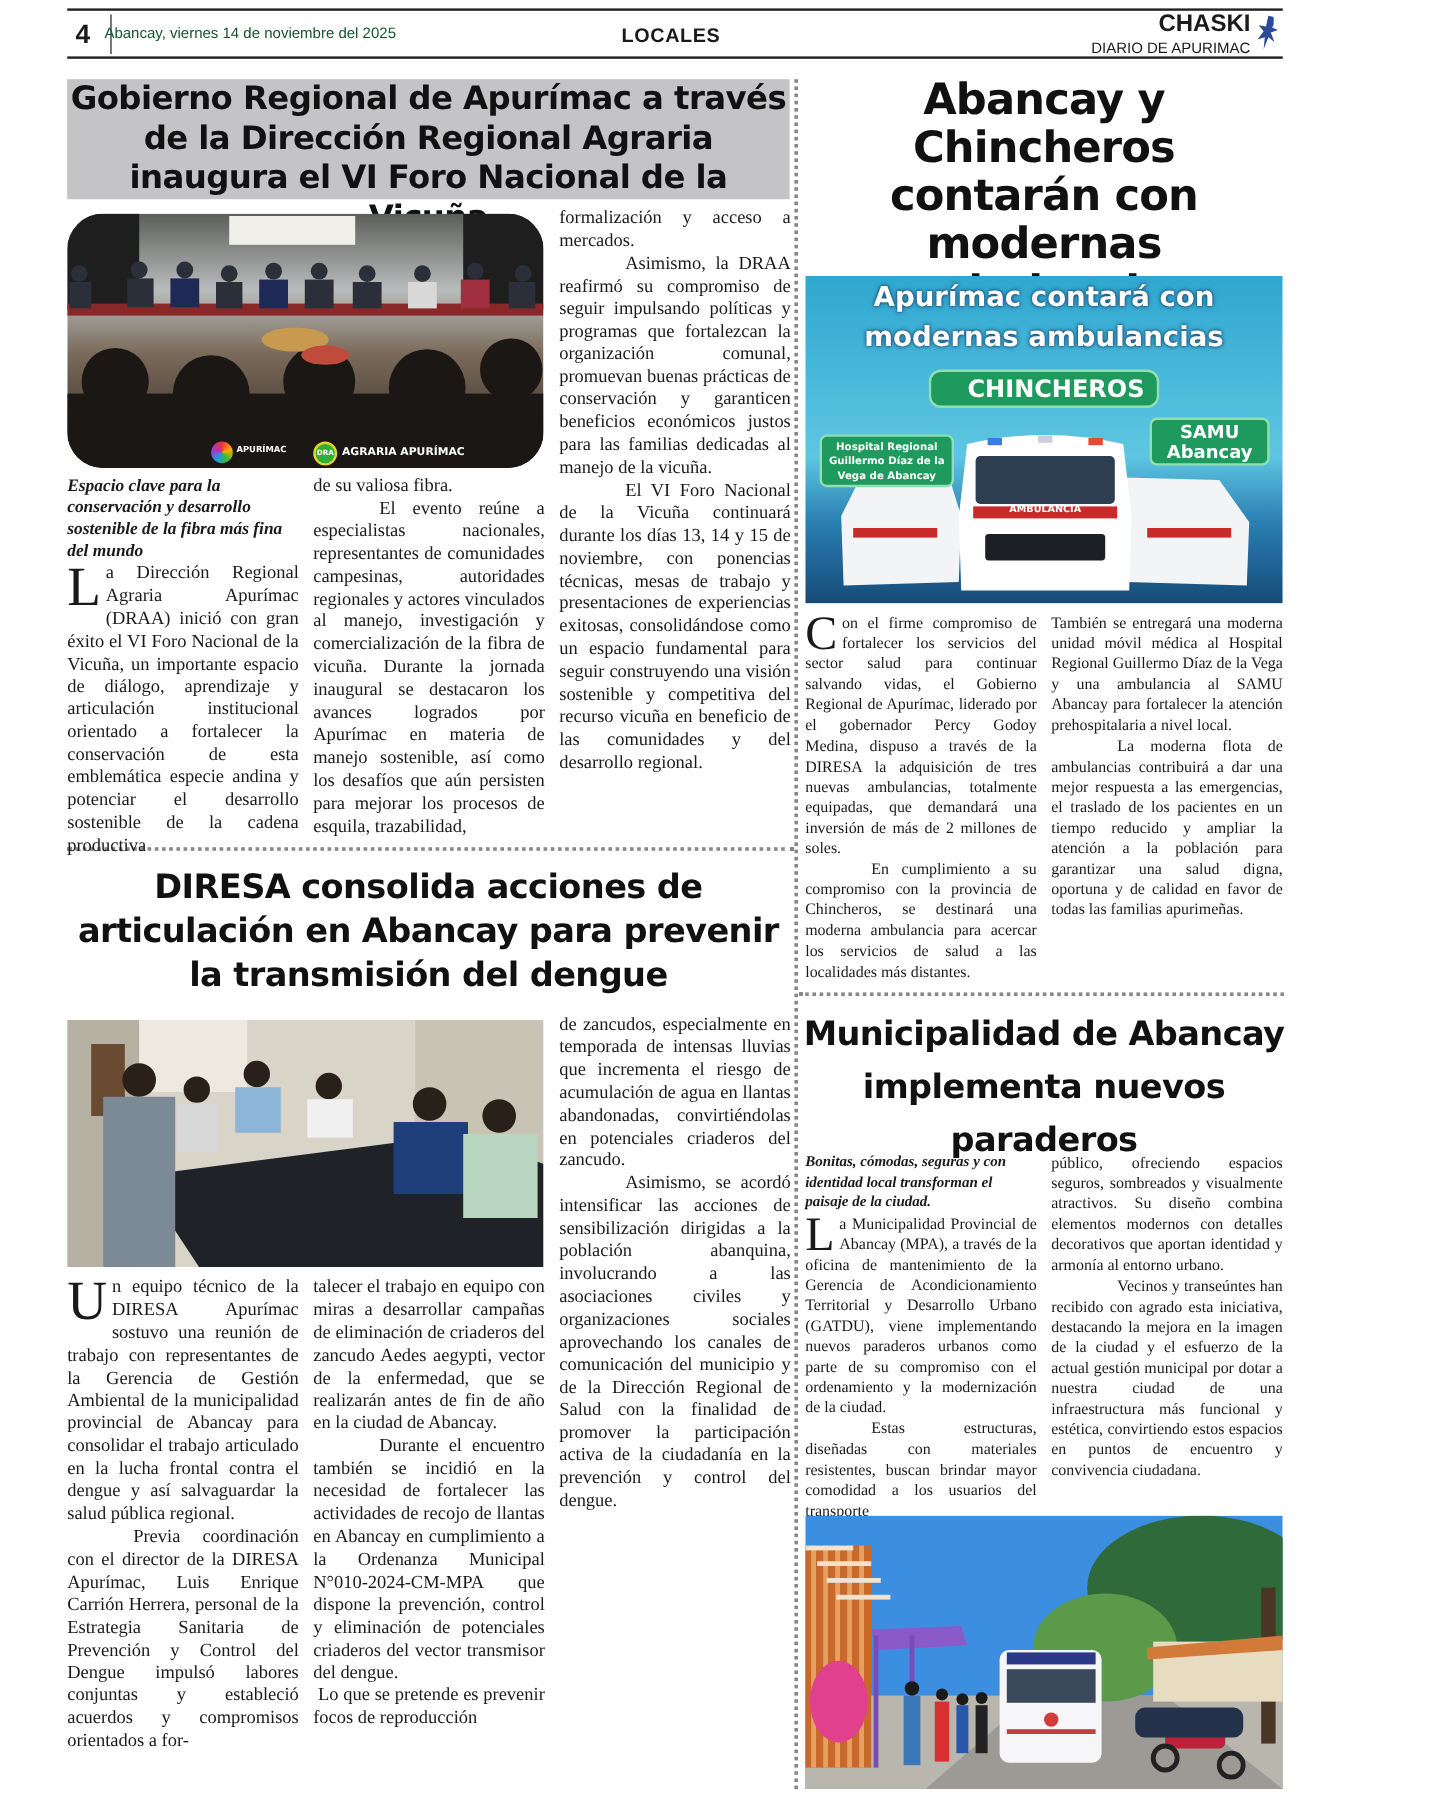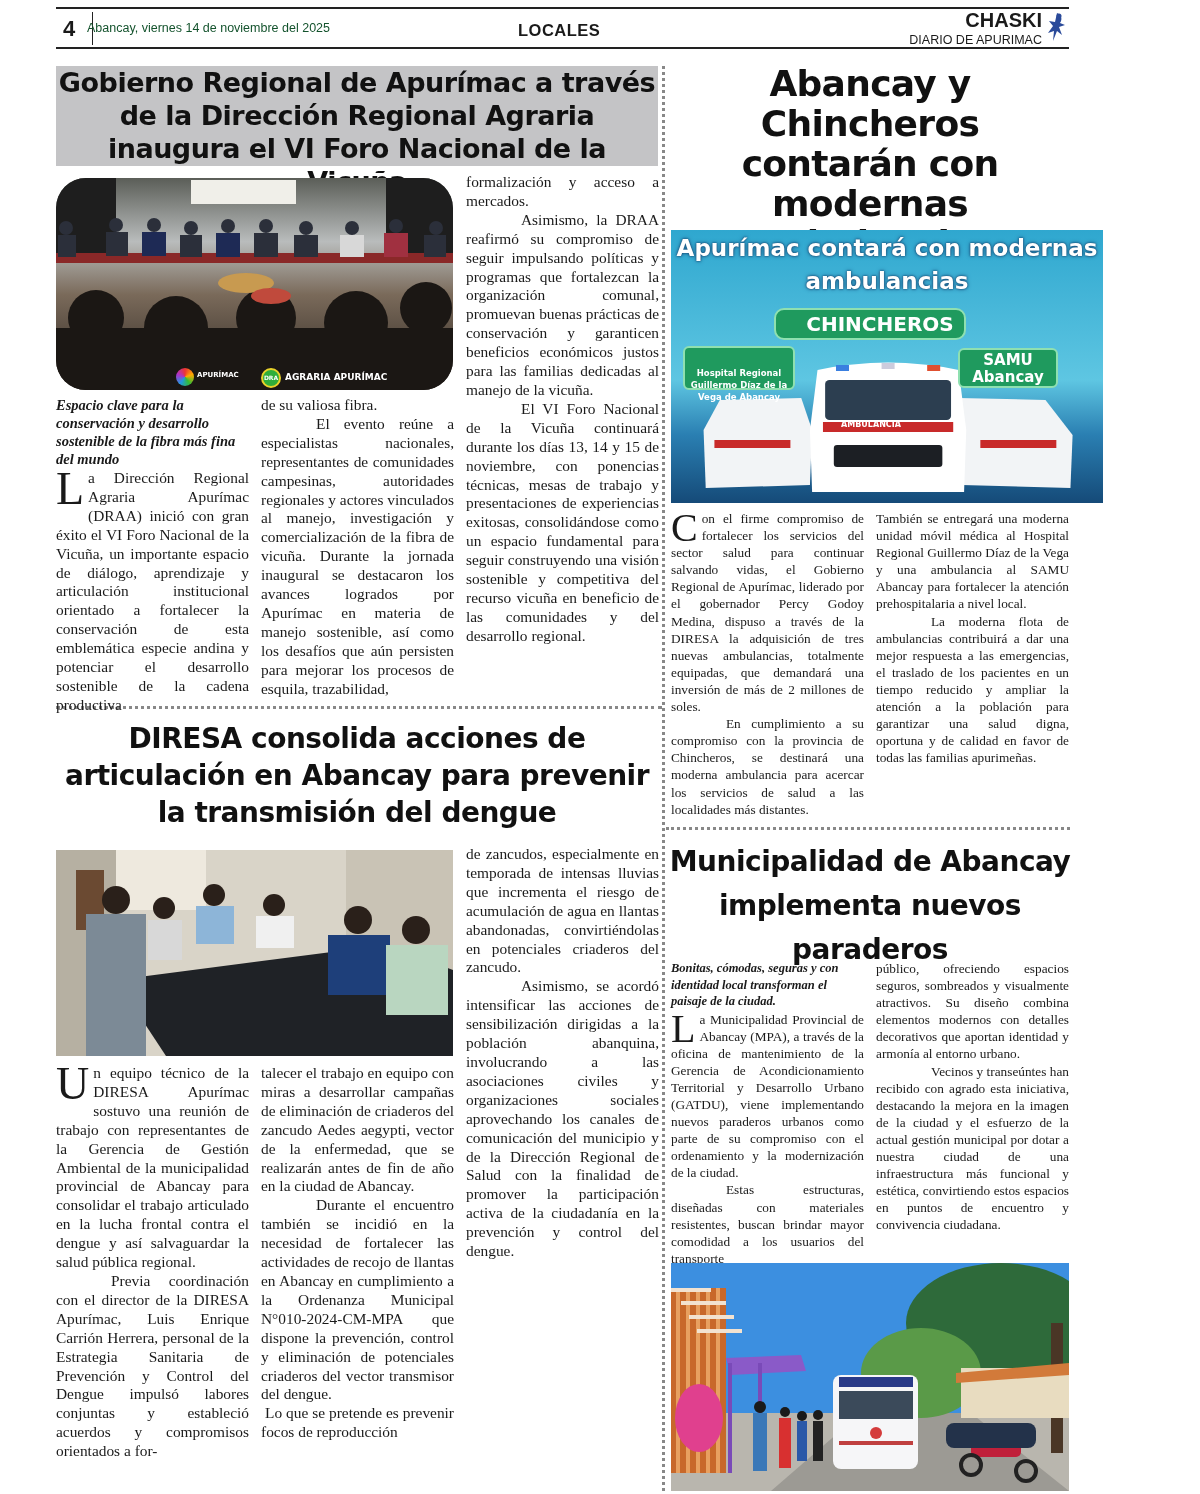--- a/index.html
+++ b/index.html
@@ -40,21 +40,21 @@
   .col.sm .dropcap { font-size: 40px; line-height: 32px; }
 
   
   .photo { position: absolute; overflow: hidden; }
   .photo svg { display: block; width: 100%; height: 100%; }
 
   .amb-overlay { position: absolute; font-family: "DejaVu Sans", sans-serif; font-weight: bold; color: #fff; text-align: center; text-shadow: 0 0 4px #1a5a8a, 0 0 2px #124; }
   .amb-title { left: 0; top: 2px; width: 100%; font-size: 23px; line-height: 33px; }
   .amb-tag { position: absolute; background: #1f9a5e; border: 2px solid #8fe0b0; border-radius: 6px; color: #fff; font-family: "DejaVu Sans", sans-serif; font-weight: bold; text-align: center; }
   .amb-tag.c { left: 103px; top: 78px; width: 192px; height: 32px; font-size: 20px; line-height: 28px; border-radius: 10px; padding-left: 20px; }
-  .amb-tag.h { left: 12px; top: 116px; width: 112px; height: 44px; font-size: 8.5px; line-height: 12px; padding-top: 19px; }
+  .amb-tag.h { left: 12px; top: 132px; width: 112px; height: 44px; font-size: 8.5px; line-height: 12px; padding-top: 3px; }
   .amb-tag.s { left: 287px; top: 118px; width: 100px; height: 40px; font-size: 15px; line-height: 17px; padding-top: 2px; }
 
   .logo-badge { position: absolute; font-family: "DejaVu Sans", sans-serif; font-weight: bold; color: #fff; }
 </style>
 </head>
 <body>
 
 <div class="hdr-top-line"></div>
 <div class="hdr-page">4</div>
 <div class="hdr-vsep"></div>
@@ -141,21 +141,21 @@
 </div>
 
 <div class="col" style="left:466px; top:173px; width:193px;">
   <p>formalización y acceso a mercados.</p>
   <p class="ind">Asimismo, la DRAA reafirmó su compromiso de seguir impulsando políticas y programas que fortalezcan la organización comunal, promuevan buenas prácticas de conservación y garanticen beneficios económicos justos para las familias dedicadas al manejo de la vicuña.</p>
   <p class="ind">El VI Foro Nacional de la Vicuña continuará durante los días 13, 14 y 15 de noviembre, con ponencias técnicas, mesas de trabajo y presentaciones de experiencias exitosas, consolidándose como un espacio fundamental para seguir construyendo una visión sostenible y competitiva del recurso vicuña en beneficio de las comunidades y del desarrollo regional.</p>
 </div>
 
 <div class="headline hl2">Abancay y Chincheros contarán con modernas ambulancias</div>
 
-<div class="photo" style="left:671px; top:230px; width:432px; height:273px;">
+<div class="photo" style="left:671px; top:230px; width:398px; height:273px;">
   <svg viewBox="0 0 398 273" preserveAspectRatio="none">
     <defs>
       <linearGradient id="g2" x1="0" y1="0" x2="0" y2="1">
         <stop offset="0" stop-color="#2fa7cf"></stop>
           <stop offset="0.55" stop-color="#5ec6e2"></stop>
           <stop offset="0.75" stop-color="#2a7fb2"></stop>
           <stop offset="1" stop-color="#154a78"></stop>
       </linearGradient>
     </defs>
     <rect width="398" height="273" fill="url(#g2)"></rect>

